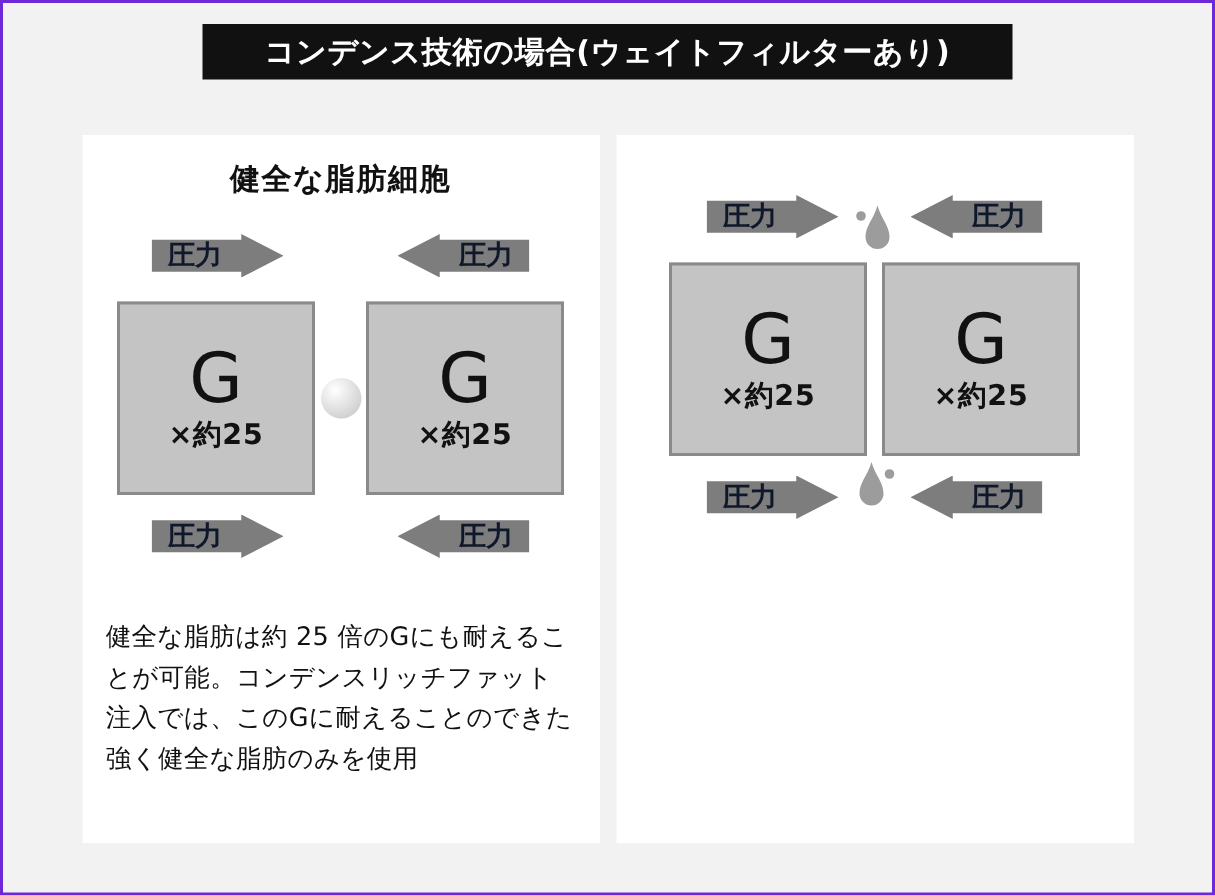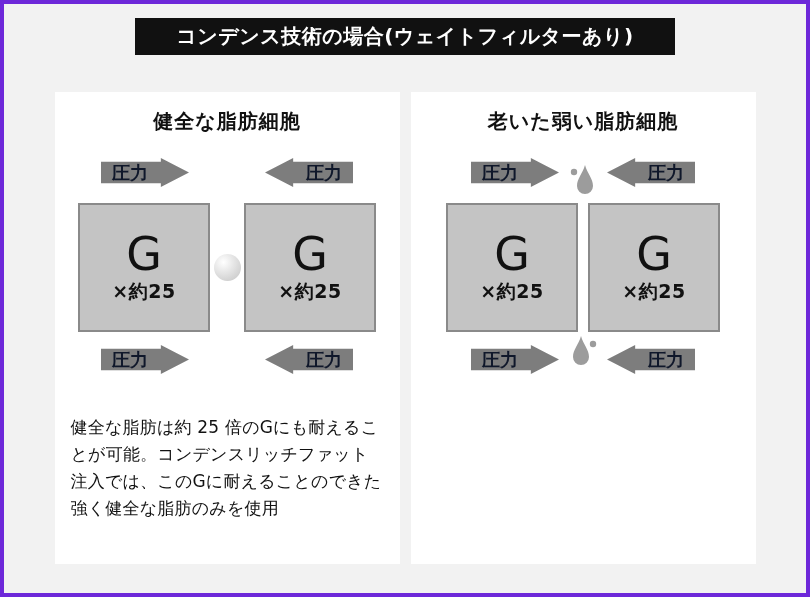--- a/index.html
+++ b/index.html
@@ -4,21 +4,21 @@
 <style>
   * { box-sizing: border-box; margin: 0; padding: 0; }
   body {
     font-family: "DejaVu Sans", "Liberation Sans", sans-serif;
     background: #ffffff;
   }
   .page {
     width: 810px;
     height: 597px;
     background: #f2f2f2;
-    border: 4px solid #6d28d9;
+    border: 2px solid #6d28d9;
     overflow: hidden;
   }
   .header-bar {
     width: 540px;
     height: 37px;
     margin: 14px auto 0 auto;
     background: #111111;
     color: #ffffff;
     display: flex;
     align-items: center;
@@ -179,21 +179,20 @@
         </div>
         <div class="arrow left">
           <span>圧力</span>
         </div>
       </div>
 
       <div class="description">健全な脂肪は約 25 倍のGにも耐えることが可能。コンデンスリッチファット注入では、このGに耐えることのできた強く健全な脂肪のみを使用</div>
     </div>
 
     <div class="panel">
-      <div class="panel-title">老いた弱い脂肪細胞</div>
 
       <div class="arrow-row top gap-narrow">
         <div class="arrow right">
           <span>圧力</span>
         </div>
         <div class="arrow left">
           <span>圧力</span>
         </div>
       </div>
 

